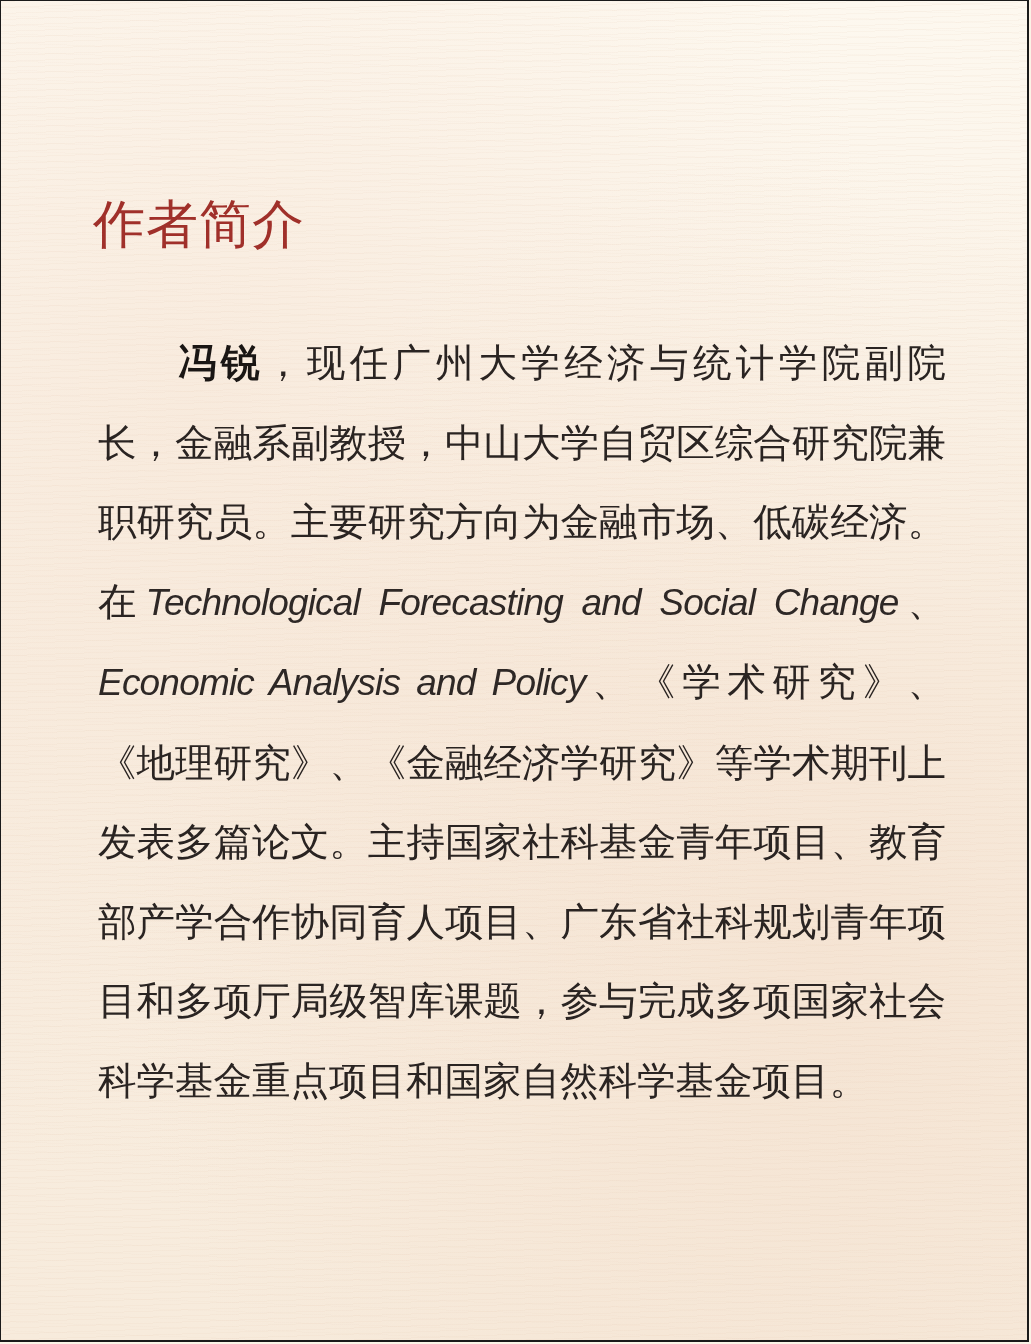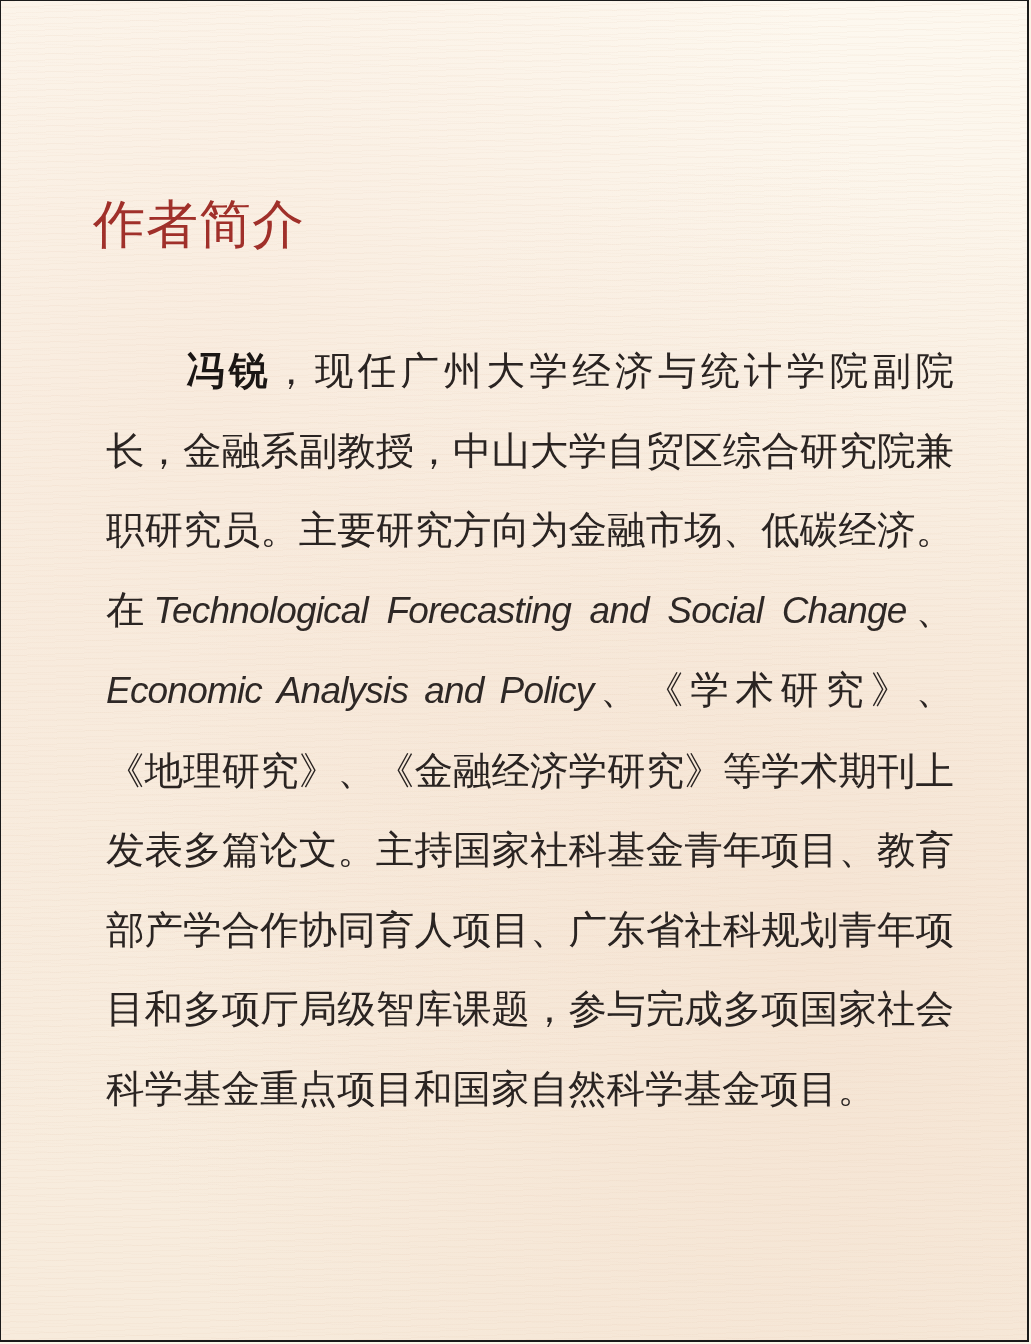--- a/index.html
+++ b/index.html
@@ -38,21 +38,21 @@
       font-size: 52px;
       line-height: 66px;
       letter-spacing: 1px;
       color: #a0302a;
     }
     .bio {
       position: absolute;
       left: 93px;
       top: 318px;
       width: 848px;
-      margin: 12px;
+      margin: 4px;
       font-family: "DejaVu Sans", sans-serif;
       font-size: 38.5px;
       line-height: 79.5px;
       color: #2a2422;
       text-align: justify;
       text-indent: 80px;
     }
     .bio .name {
       font-weight: bold;
       color: #1a1614;

